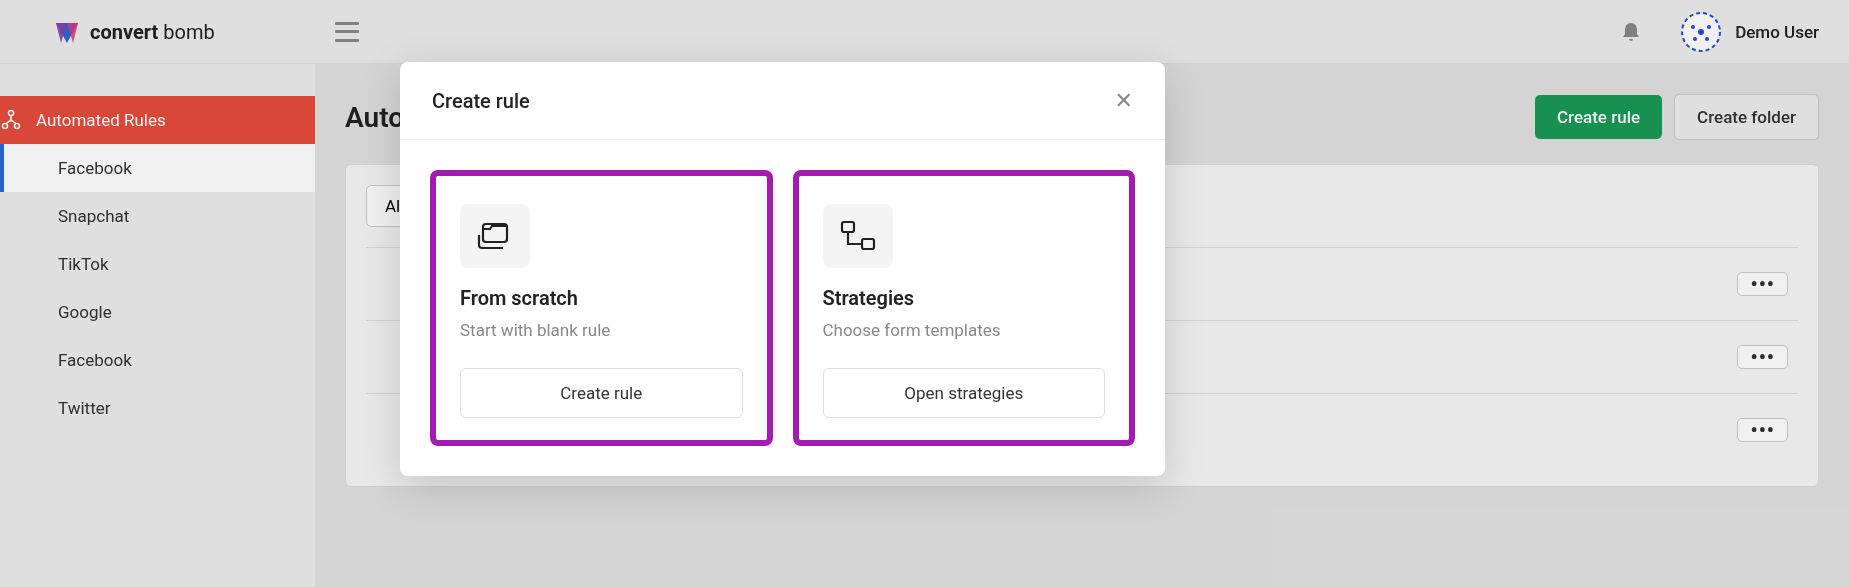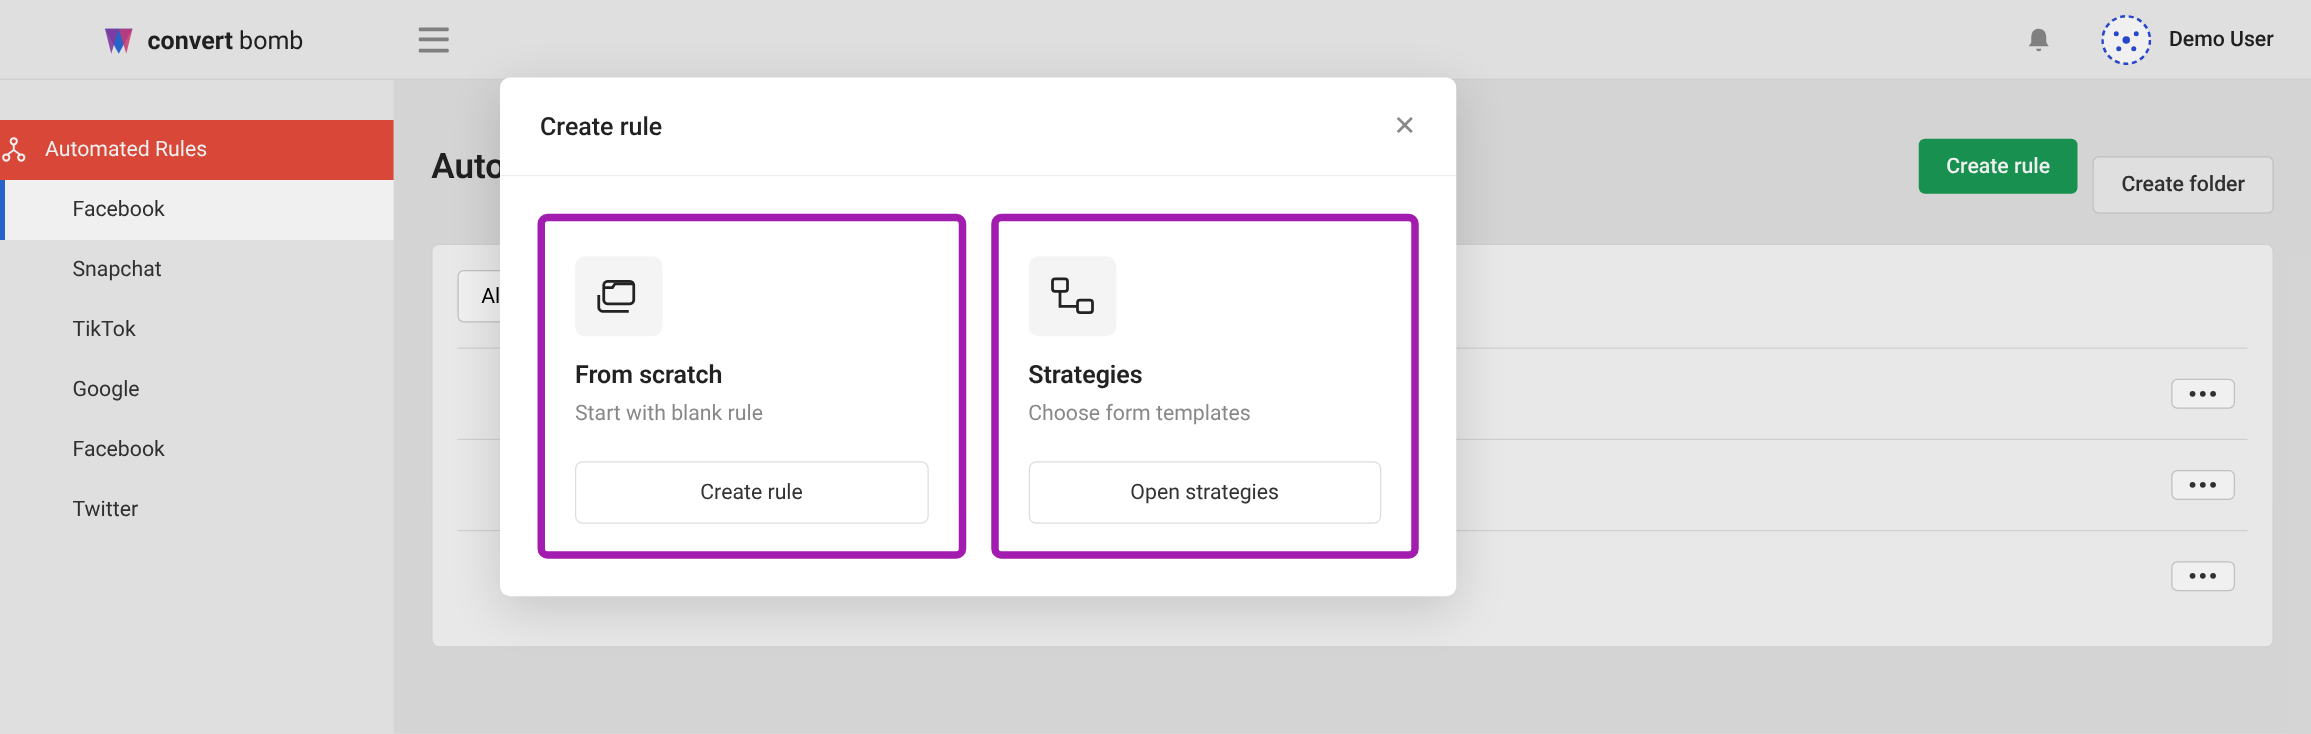--- a/index.html
+++ b/index.html
@@ -1,19 +1,19 @@
 <!DOCTYPE html>
 <html><head>
 <meta charset="utf-8">
 <style>
 * { margin: 0; padding: 0; box-sizing: border-box; font-family: -apple-system, BlinkMacSystemFont, "Segoe UI", Roboto, sans-serif; }
 body { background: #e2e2e2; width: 1849px; height: 587px; overflow: hidden; position: relative; }
 
 .topbar { height: 64px; display: flex; align-items: center; background: #ededed; border-bottom: 1px solid #dcdcdc; }
-.topbar-left { width: 315px; display: flex; align-items: center; padding-left: 82px; gap: 10px; }
+.topbar-left { width: 315px; display: flex; align-items: center; padding-left: 54px; gap: 10px; }
 .logo-mark { width: 26px; height: 26px; }
 .logo-text { font-size: 20px; color: #222; }
 .logo-text b { font-weight: 700; }
 .topbar-right { flex: 1; display: flex; align-items: center; padding-left: 20px; padding-right: 30px; text-align: right; }
 .hamburger { width: 24px; height: 20px; cursor: pointer; display: flex; flex-direction: column; justify-content: space-between; }
 .hamburger span { height: 3px; background: #888; border-radius: 1px; }
 .spacer { flex: 1; }
 .bell-icon { color: #888; margin-right: 40px; cursor: pointer; }
 .user-area { display: flex; align-items: center; gap: 14px; cursor: pointer; }
 .avatar { width: 40px; height: 40px; }
@@ -23,21 +23,21 @@
 .sidebar { width: 315px; background: #ededed; padding-top: 32px; }
 .nav-item { display: flex; align-items: center; height: 48px; gap: 14px; cursor: pointer; font-size: 17px; color: #333; }
 .nav-item.active { background: #e74c3c; color: #fff; }
 .nav-sub { padding-left: 58px; height: 48px; display: flex; align-items: center; font-size: 17px; color: #333; cursor: pointer; }
 .nav-sub.active { background: #fff; border-left: 4px solid #2a6bd6; padding-left: 54px; }
 
 .content { flex: 1; background: #e2e2e2; padding: 30px; }
 .page-head { display: flex; align-items: center; margin-bottom: 24px; }
 .page-title { font-size: 28px; font-weight: 600; color: #222; }
 .btn-green { background: #1a9a56; color: #fff; border: none; border-radius: 5px; padding: 12px 22px; font-size: 17px; font-weight: 500; cursor: pointer; margin-right: 12px; }
-.btn-gray { background: #ededed; color: #333; border: 1px solid #ccc; border-radius: 5px; padding: 12px 22px; font-size: 17px; font-weight: 500; cursor: pointer; margin-top: 31px; }
+.btn-gray { background: #ededed; color: #333; border: 1px solid #ccc; border-radius: 5px; padding: 12px 22px; font-size: 17px; font-weight: 500; cursor: pointer; }
 
 .panel { background: #f7f7f7; border: 1px solid #ddd; border-radius: 6px; padding: 20px; }
 .tab-btn { background: #fff; border: 1px solid #ccc; border-radius: 5px; padding: 10px 18px; font-size: 17px; cursor: pointer; margin-bottom: 20px; display: inline-block; }
 .row-item { border-top: 1px solid #ddd; padding: 24px 10px; display: flex; align-items: center; }
 .row-item:first-of-type { border-top: 1px solid #ddd; }
 .more-btn { margin-left: auto; border: 1px solid #ccc; border-radius: 5px; padding: 6px 12px; background: #fff; font-size: 20px; line-height: 10px; cursor: pointer; letter-spacing: 1px; font-weight: 700; color: #333; }
 
 .overlay { position: absolute; inset: 0; background: rgba(0,0,0,0.06); }
 .modal { position: absolute; top: 62px; left: 400px; width: 765px; background: #fff; border-radius: 8px; box-shadow: 0 10px 40px rgba(0,0,0,0.15); }
 .modal-head { display: flex; align-items: center; justify-content: space-between; padding: 26px 32px; border-bottom: 1px solid #eee; }

